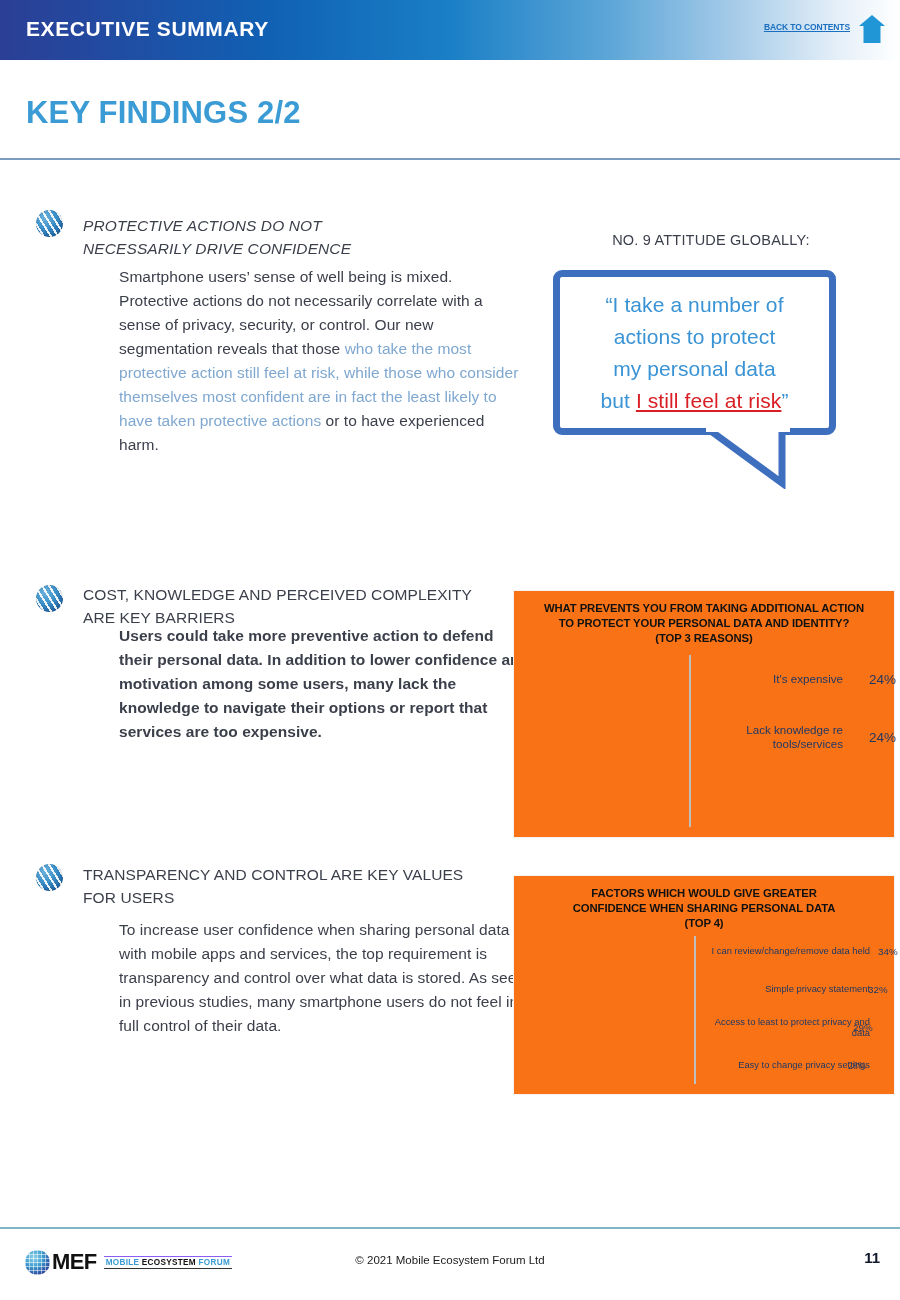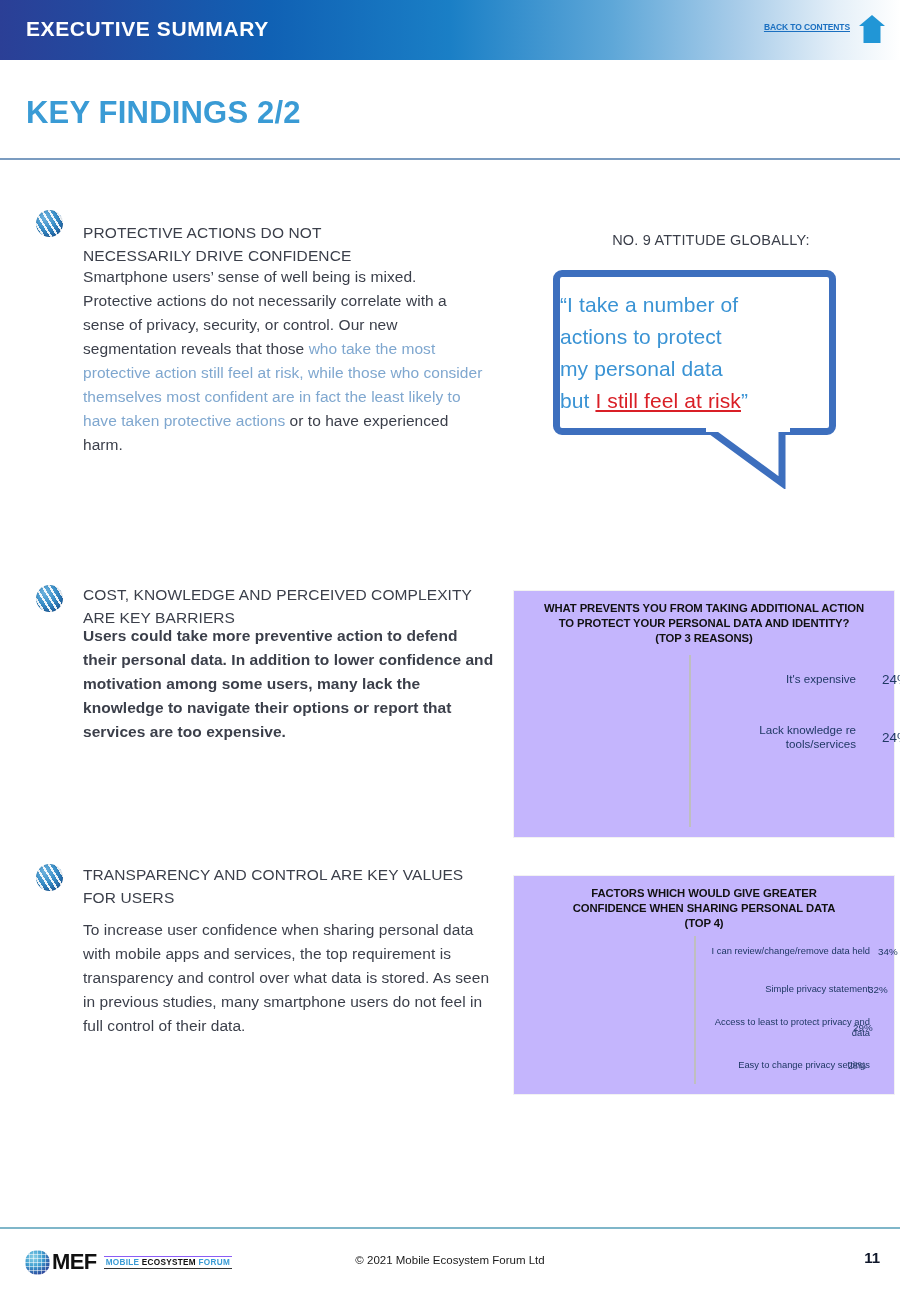--- a/index.html
+++ b/index.html
@@ -91,20 +91,21 @@
     line-height: 1.5;
     letter-spacing: 0.1px;
     font-weight: normal;
   }
   .sec-body {
     position: absolute;
     font-size: 15.5px;
     color: #3b3f4a;
     line-height: 1.55;
     letter-spacing: 0.05px;
+    margin-left: 36px;
   }
   .hl-blue { color: #7fa7cf; }
 
   
   #attitude-label {
     position: absolute;
     left: 566px; top: 232px;
     width: 290px;
     text-align: center;
     font-size: 14.5px;
@@ -117,40 +118,40 @@
     width: 283px; height: 165px;
     border: 7px solid #3d6fbe;
     border-radius: 9px;
     background: #ffffff;
     box-sizing: border-box;
   }
   #bubble-text {
     position: absolute;
     left: 0; top: 12px;
     width: 100%;
-    text-align: left;
+    text-align: center;
     font-size: 21px;
     line-height: 1.52;
     color: #3a93d4;
     letter-spacing: 0.1px;
   }
   #bubble-text .risk {
     color: #d91f26;
     text-decoration: underline;
   }
   #bubble-tail {
     position: absolute;
     left: 706px; top: 427px;
     width: 84px; height: 62px;
   }
 
   
   .chart-box {
     position: absolute;
-    background: #c4b5fd;
+    background: #f97316;
     border: 1px solid #f2f2f2;
     box-sizing: border-box;
   }
   .chart-title {
     position: absolute;
     left: 0; top: 10px;
     width: 100%;
     text-align: center;
     font-size: 11.2px;
     font-weight: bold;
@@ -184,21 +185,21 @@
     transform: translateY(-50%);
     color: #1f3864;
     white-space: nowrap;
   }
 
   
   #chart-1 { left: 513px; top: 590px; width: 382px; height: 248px; }
   #chart-1 .chart-title { font-size: 11.3px; }
   #chart-1-plot { left: 0; top: 60px; width: 382px; height: 180px; }
   #chart-1 .axis-line { left: 175px; top: 4px; height: 172px; }
-  #chart-1 .bar-wrap { position: absolute; left: 177px; height: 48px; }
+  #chart-1 .bar-wrap { position: absolute; left: 164px; height: 48px; }
   #chart-1 .bar-label { width: 160px; left: 5px; font-size: 11.6px; }
   #chart-1 .bar-value { font-size: 13.5px; }
 
   
   #chart-2 { left: 513px; top: 875px; width: 382px; height: 220px; }
   #chart-2 .chart-title { font-size: 11.3px; }
   #chart-2-plot { left: 0; top: 58px; width: 382px; height: 155px; }
   #chart-2 .axis-line { left: 180px; top: 2px; height: 148px; }
   #chart-2 .bar-wrap { position: absolute; left: 182px; height: 26px; }
   #chart-2 .bar-label { width: 172px; left: 2px; font-size: 9.4px; }
@@ -280,21 +281,21 @@
   <svg id="home-icon" viewBox="0 0 28 30">
     <path d="M14 1 L27 12 L22.5 12 L22.5 29 L5.5 29 L5.5 12 L1 12 Z" fill="#2196d6"></path>
     <rect x="11" y="18" width="6" height="11" fill="#2196d6"></rect>
   </svg>
 </div>
 
 <div id="page-title">KEY FINDINGS 2/2</div>
 <div id="title-rule"></div>
 
 <div class="bullet-icon" style="left:36px; top:210px;"></div>
-<div class="sec-heading" style="left:83px; top:221px; width:330px;">PROTECTIVE ACTIONS DO NOT NECESSARILY DRIVE CONFIDENCE</div>
+<div class="sec-heading" style="left:83px; top:214px; width:330px;font-style:italic;">PROTECTIVE ACTIONS DO NOT NECESSARILY DRIVE CONFIDENCE</div>
 <div class="sec-body" style="left:83px; top:265px; width:406px;">
   <span>Smartphone users’ sense of well being is mixed. Protective actions do not necessarily correlate with a sense of privacy, security, or control. Our new segmentation reveals that those </span><span class="hl-blue">who take the most protective action still feel at risk, while those who consider themselves most confident are in fact the least likely to have taken protective actions</span><span> or to have experienced harm.</span>
 </div>
 
 <div id="attitude-label">NO. 9 ATTITUDE GLOBALLY:</div>
 <div id="bubble">
   <div id="bubble-text">
     <div>“I take a number of</div>
     <div>actions to protect</div>
     <div>my personal data</div>

